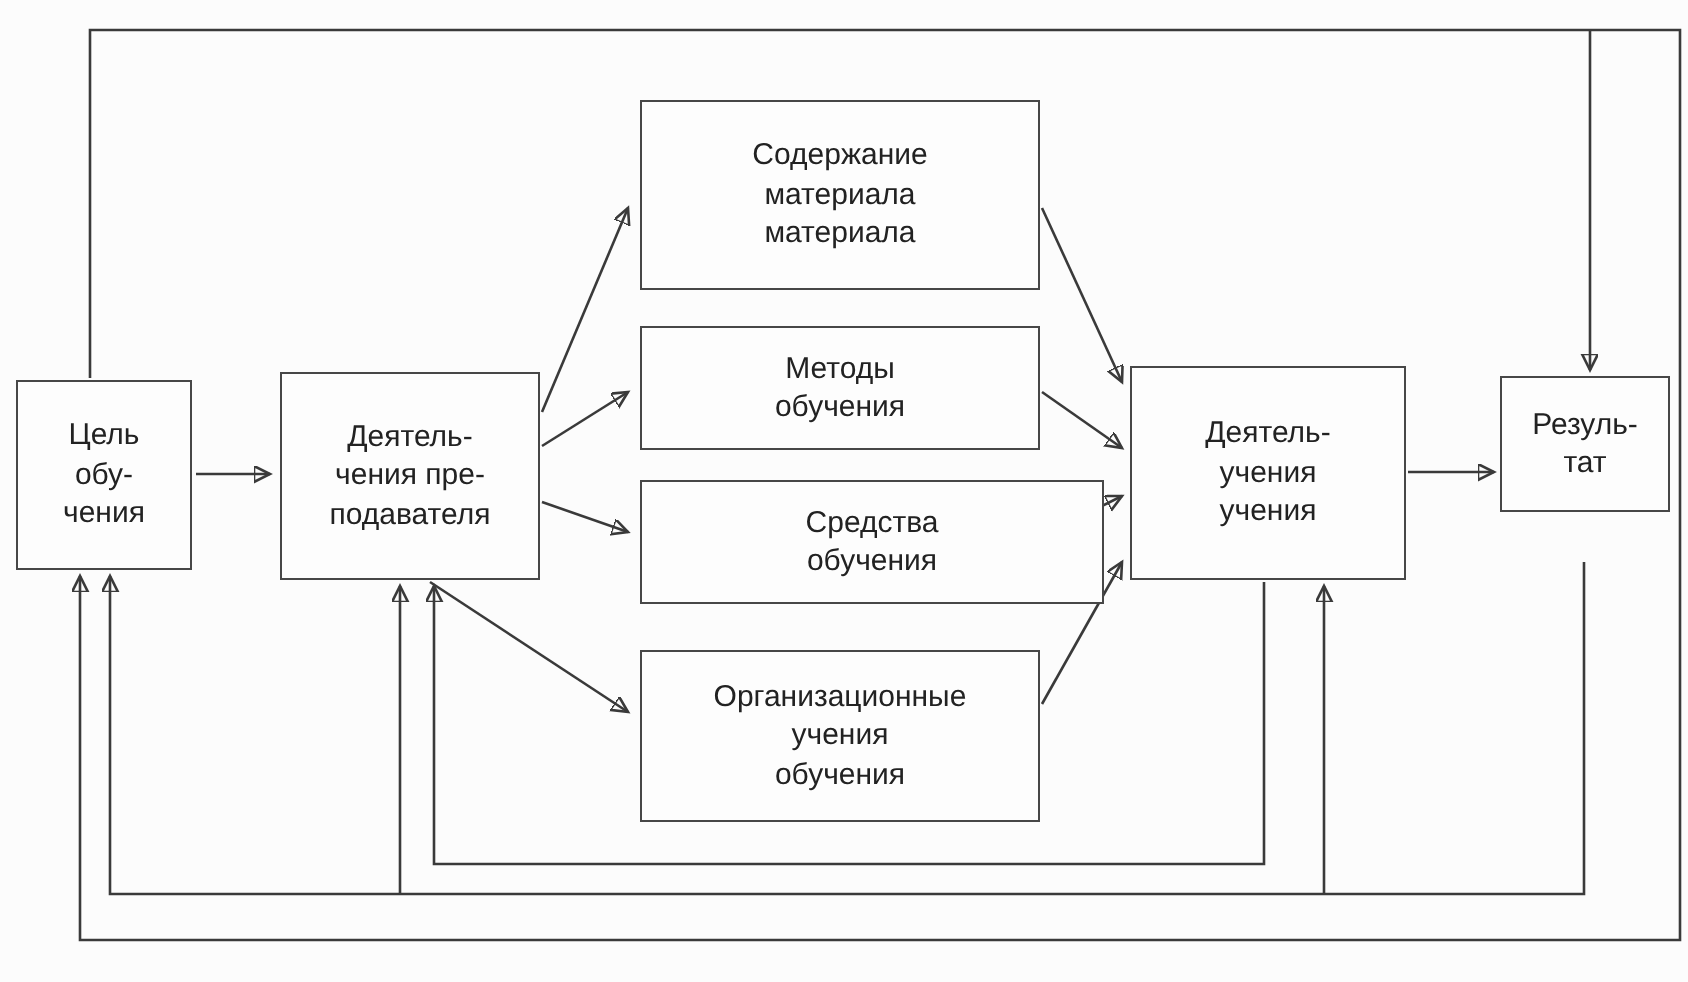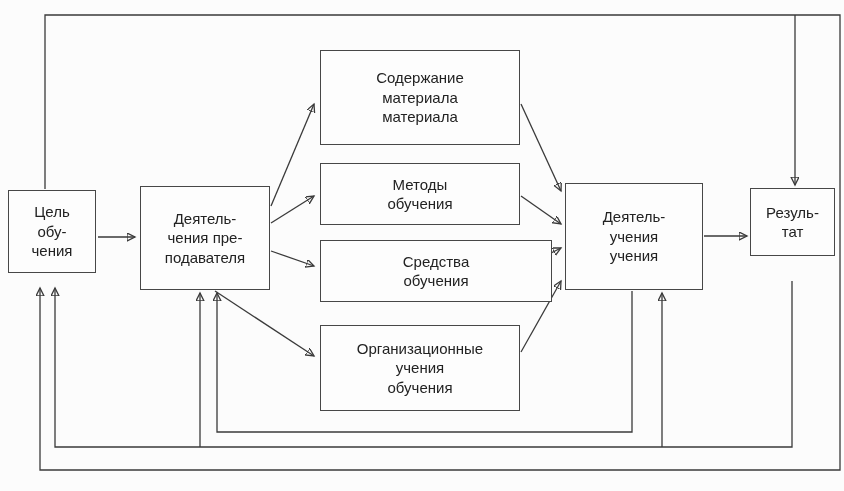--- a/index.html
+++ b/index.html
@@ -69,21 +69,21 @@
     <path d="M45,189 L45,15 L840,15 L840,470 L40,470 L40,288" marker-end="url(#arr)"></path>
     <path d="M795,15 L795,185" marker-end="url(#arr)"></path>
 
     <path d="M632,291 L632,432 L217,432 L217,293" marker-end="url(#arr)"></path>
 
     <path d="M792,281 L792,447 L55,447 L55,288" marker-end="url(#arr)"></path>
     <path d="M662,447 L662,293" marker-end="url(#arr)"></path>
     <path d="M200,447 L200,293" marker-end="url(#arr)"></path>
   </svg>
 
-  <div class="box" style="left:8px; top:190px; width:88px; height:83px;">
+  <div class="box" style="left:8px; top:190px; width:88px; height:95px;">
     <span>Цель</span>
     <span>обу-</span>
     <span>чения</span>
   </div>
 
   <div class="box" style="left:140px; top:186px; width:130px; height:104px;">
     <span>Деятель-</span>
     <span>чения пре-</span>
     <span>подавателя</span>
   </div>

